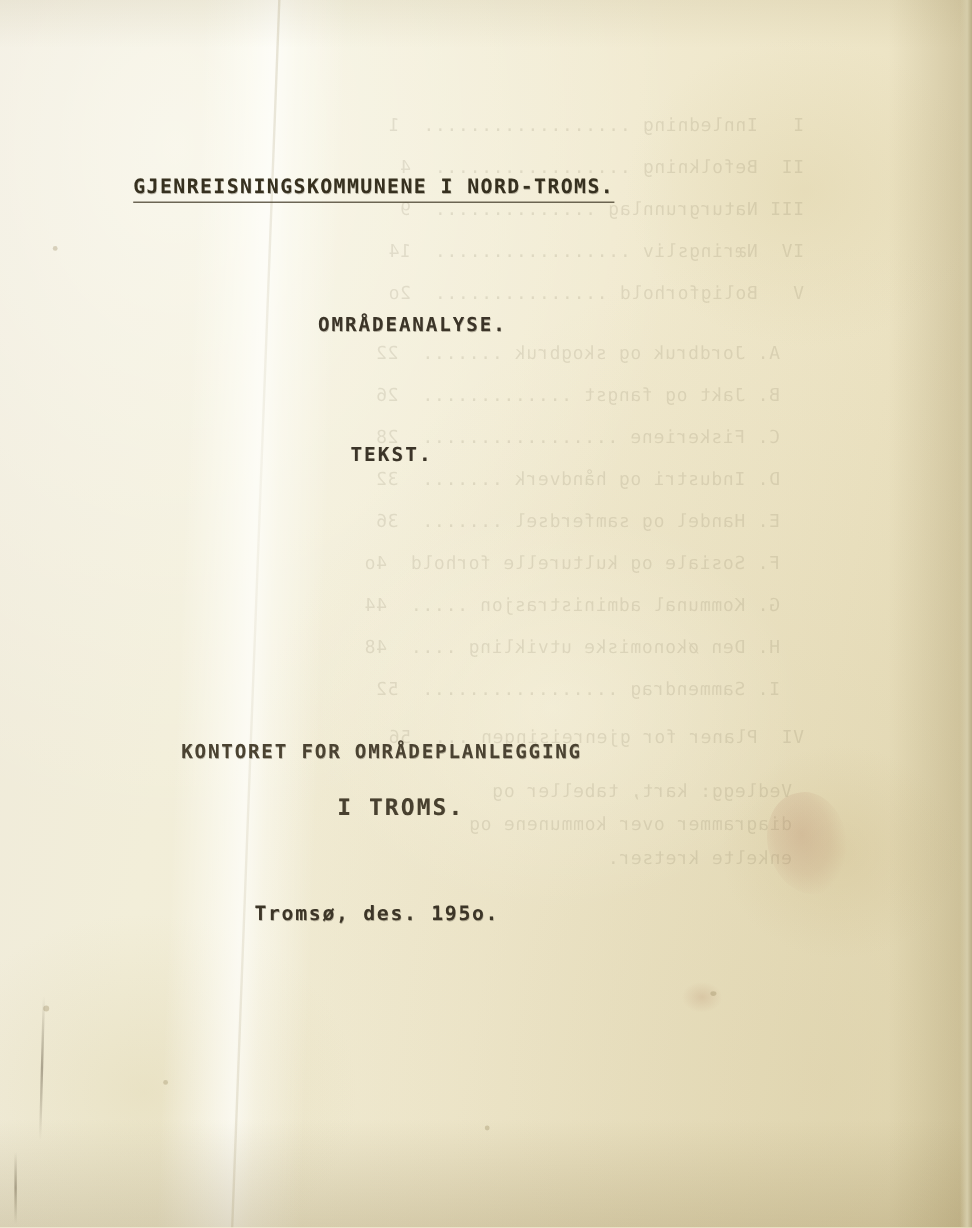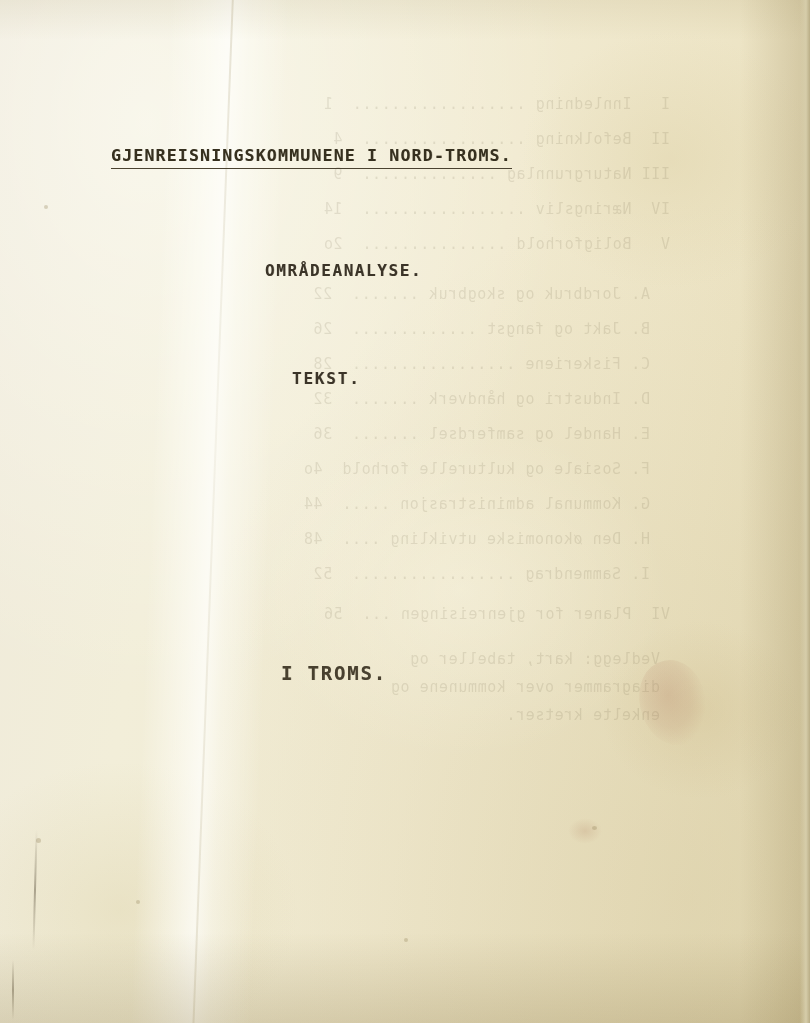--- a/index.html
+++ b/index.html
@@ -208,23 +208,25 @@
 
   <div class="crease"></div>
   <div class="crease-line"></div>
 
   <div class="tw" id="title-line">GJENREISNINGSKOMMUNENE I NORD-TROMS.</div>
 
   <div class="tw" id="subtitle-omraadeanalyse">OMRÅDEANALYSE.</div>
 
   <div class="tw" id="subtitle-tekst">TEKST.</div>
 
+  <div class="tw" id="office-line1">KONTORET FOR OMRÅDEPLANLEGGING</div>
 
   <div class="tw" id="office-line2">I TROMS.</div>
 
+  <div class="tw" id="place-date">Tromsø, des. 195o.</div>
 
   <div class="smudge"></div>
   <div class="smudge2"></div>
 
   <div class="speck" style="left:44px;  top:205px; width:4px; height:4px;"></div>
   <div class="speck" style="left:36px;  top:838px; width:5px; height:5px;"></div>
   <div class="speck" style="left:136px; top:900px; width:4px; height:4px;"></div>
   <div class="speck" style="left:404px; top:938px; width:4px; height:4px;"></div>
   <div class="speck" style="left:592px; top:826px; width:5px; height:4px;"></div>
 

